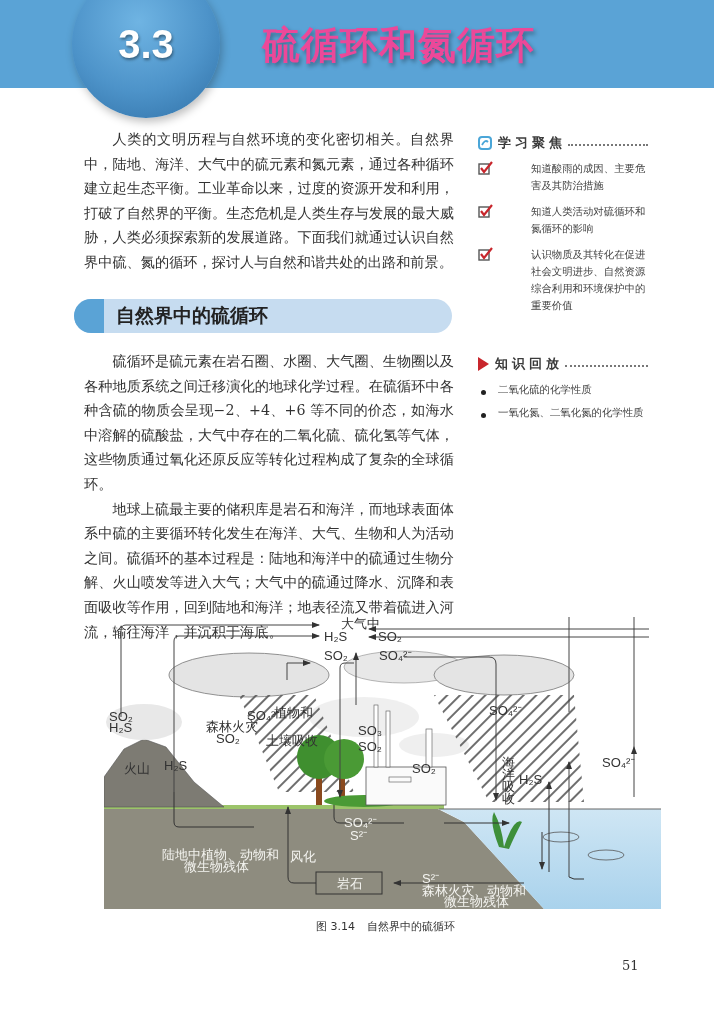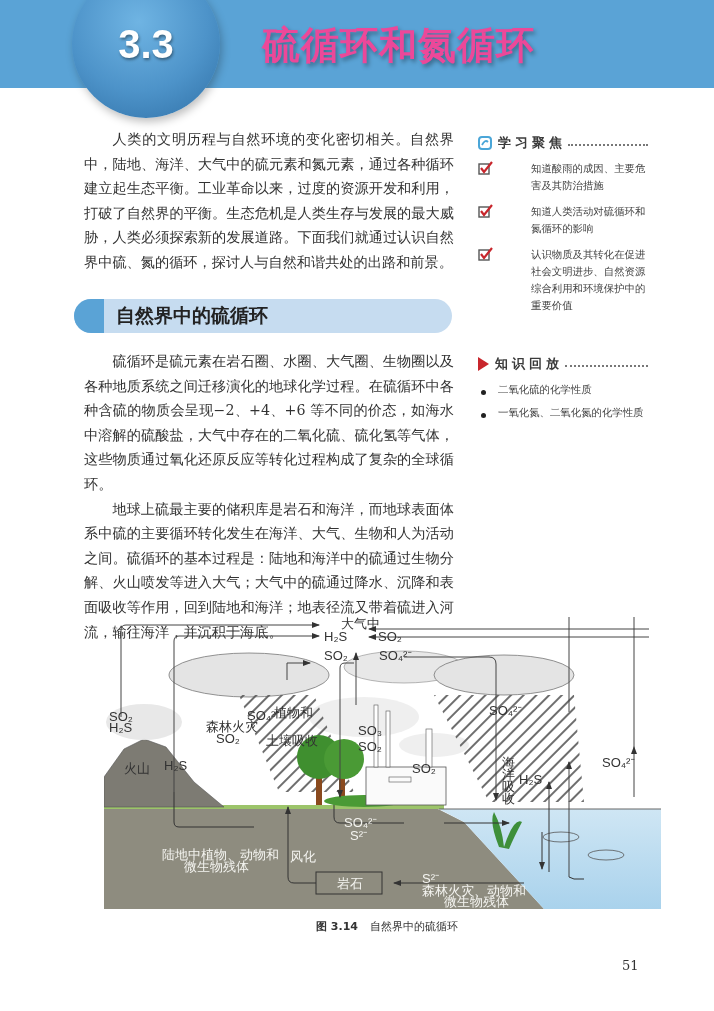--- a/index.html
+++ b/index.html
@@ -38,21 +38,21 @@
   .review-item { display: flex; align-items: center; margin-bottom: 6px; }
   .bullet { width: 5px; height: 5px; border-radius: 50%; background: #222; flex: none; margin: 6px 12px 0 3px; }
   .review-text { font-size: 10.4px; line-height: 17px; color: #444; }
 
   .figure { position: absolute; left: 104px; top: 617px; width: 557px; height: 292px; }
   .fig-svg { position: absolute; left: 0; top: 0; }
   .lbl { position: absolute; font-family: Liberation Sans, sans-serif; font-size: 13px; color: #333; line-height: 11px; white-space: nowrap; }
   .lbl.w { color: #f4f4f0; }
 
   .fig-caption { position: absolute; left: 270px; top: 919px; font-family: "DejaVu Sans", sans-serif; font-size: 11px; color: #333; }
-  .fig-caption .num { font-weight: bold; margin-right: 12px; padding-left: 46px; }
+  .fig-caption .num { font-weight: normal; margin-right: 12px; padding-left: 46px; }
   .page-num { position: absolute; left: 622px; top: 958px; font-size: 13px; color: #333; }
 </style>
 </head>
 <body>
 
 <div class="header-band"></div>
 <div class="section-circle">
   <div class="section-num">3.3</div>
 </div>
 <div class="chapter-title">硫循环和氮循环</div>

